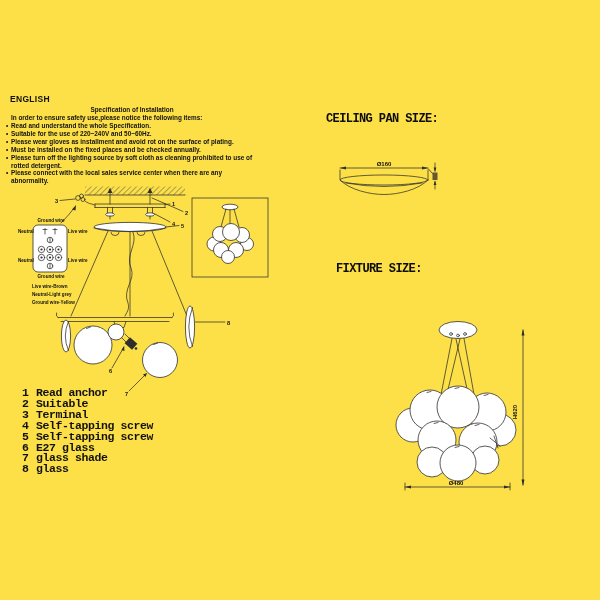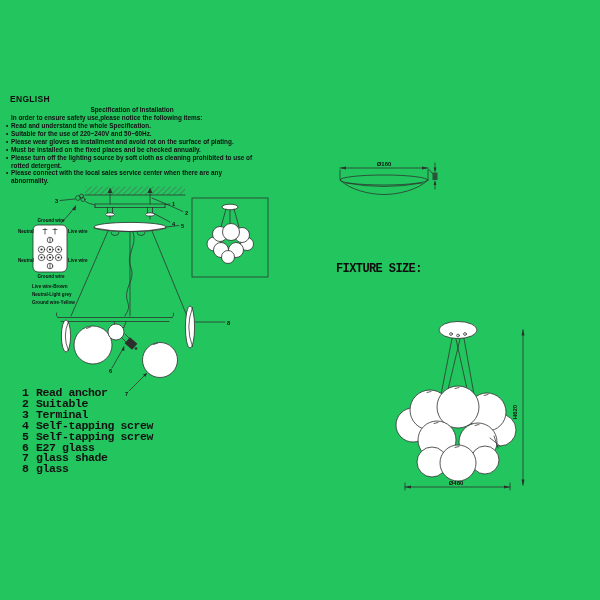--- a/index.html
+++ b/index.html
@@ -1,16 +1,16 @@
 <!DOCTYPE html>
 <html><head>
 <meta charset="utf-8">
 <style>
   html,body { margin:0; padding:0; background:#e8e8e8; }
-  .page { position:relative; width:600px; height:600px; background:#22c55e;
+  .page { position:relative; width:600px; height:600px; background:#fde047;
           font-family:"Liberation Sans", sans-serif; color:#111; overflow:hidden; margin:0 auto; }
   .abs { position:absolute; }
 
   .english { left:10px; top:94px; font-size:8.5px; font-weight:700; letter-spacing:.3px; }
 
   .spec { left:6px; top:106px; width:252px; }
   .spec-title { text-align:center; font-size:6.4px; font-weight:700; line-height:8px; }
   .spec-intro { font-size:6.4px; font-weight:700; line-height:8px; padding-left:5px; }
   .spec-row { display:flex; font-size:6.4px; font-weight:700; line-height:7.9px; }
   .spec-row .dot { width:5px; flex:0 0 5px; }
@@ -244,20 +244,21 @@
     <div class="part-row"><span class="part-num">1</span><span>Read anchor</span></div>
     <div class="part-row"><span class="part-num">2</span><span>Suitable</span></div>
     <div class="part-row"><span class="part-num">3</span><span>Terminal</span></div>
     <div class="part-row"><span class="part-num">4</span><span>Self-tapping screw</span></div>
     <div class="part-row"><span class="part-num">5</span><span>Self-tapping screw</span></div>
     <div class="part-row"><span class="part-num">6</span><span>E27 glass</span></div>
     <div class="part-row"><span class="part-num">7</span><span>glass shade</span></div>
     <div class="part-row"><span class="part-num">8</span><span>glass</span></div>
   </div>
 
+  <div class="abs tech-heading h-pan">CEILING PAN SIZE:</div>
   <div class="abs tech-heading h-fix">FIXTURE SIZE:</div>
 
   <svg class="abs" style="left:330px; top:150px;" width="130" height="60" viewBox="0 0 130 60">
     <g>
       <line class="ln" x1="10" y1="20" x2="10" y2="29"></line>
       <line class="ln" x1="98" y1="20" x2="98" y2="29"></line>
       <line class="ln" x1="10" y1="18" x2="98" y2="18"></line>
       <polygon class="fl" points="10,18 16,16.6 16,19.4"></polygon>
       <polygon class="fl" points="98,18 92,16.6 92,19.4"></polygon>
     </g>

